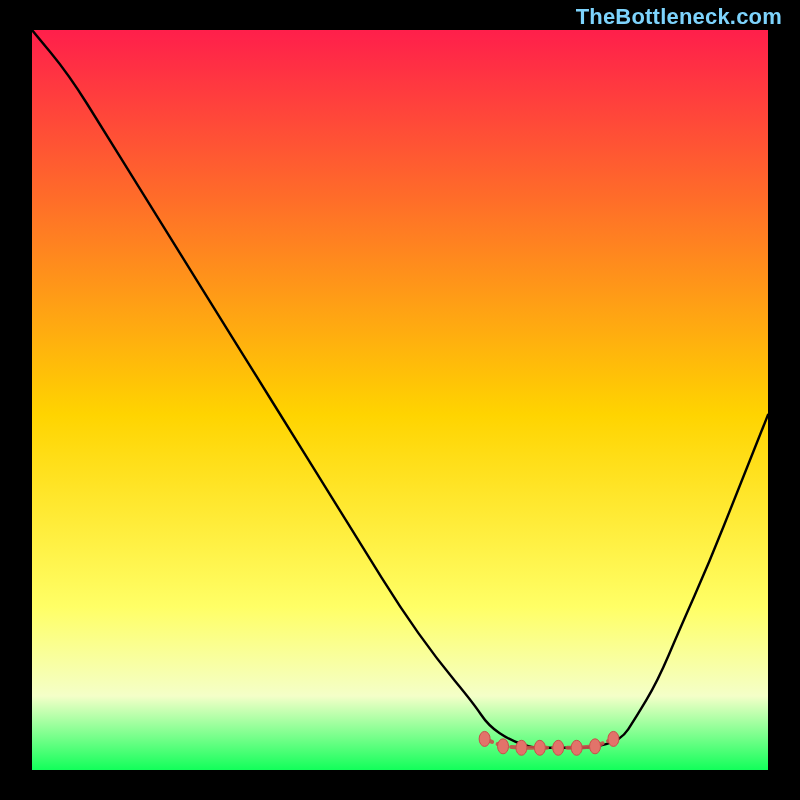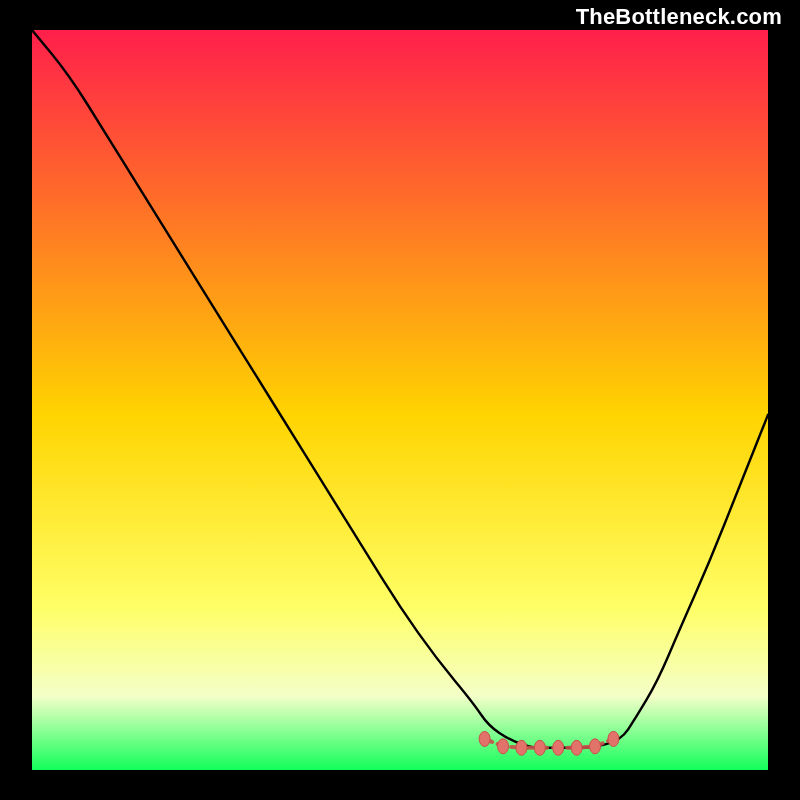--- a/index.html
+++ b/index.html
@@ -10,21 +10,21 @@
     width: 800px; height: 800px;
     background: #000;
   }
   .watermark {
     position: absolute;
     top: 4px;
     right: 18px;
     font-family: Arial, Helvetica, sans-serif;
     font-size: 22px;
     font-weight: bold;
-    color: #ffffff;
+    color: #7dd3fc;
     letter-spacing: 0.2px;
   }
   .plot {
     position: absolute;
     left: 32px;
     top: 30px;
     width: 736px;
     height: 740px;
   }
   svg { display: block; }

